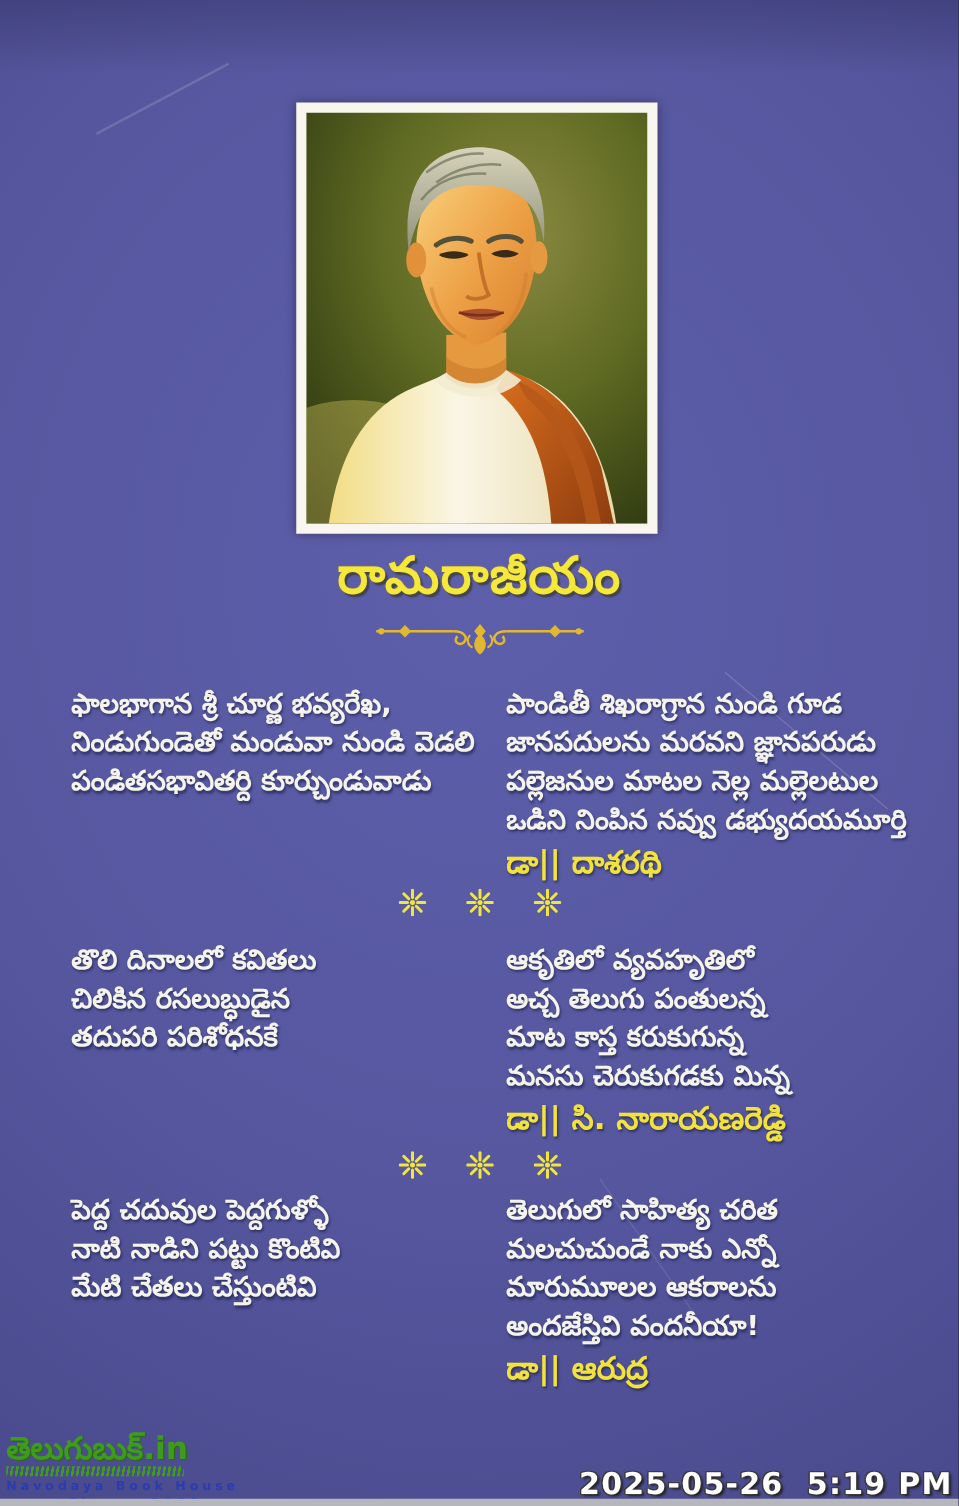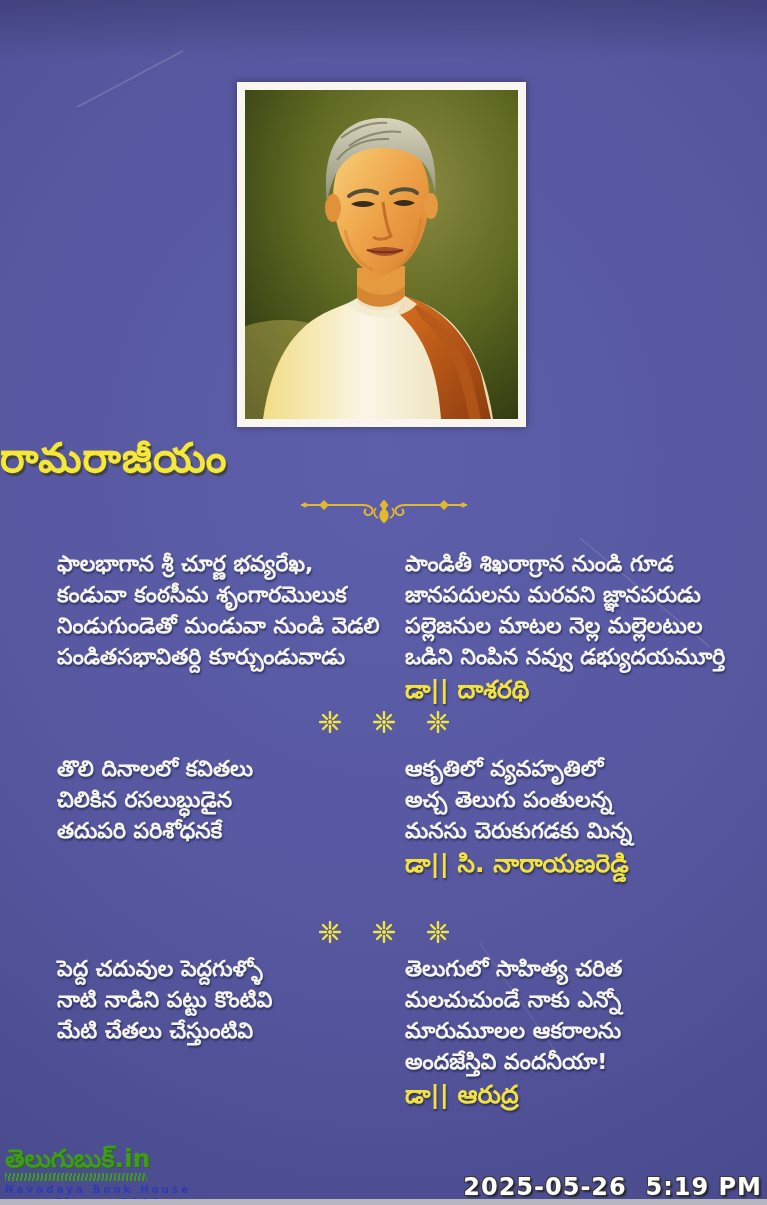--- a/index.html
+++ b/index.html
@@ -23,24 +23,24 @@
     position:absolute;left:237px;top:82px;
     width:273px;height:329px;
     background:#f8f6ee;padding:8px;
     box-shadow:0 0 8px rgba(0,0,0,.35);
   }
   .portrait-frame svg{display:block;}
 
   
   .title{
     position:absolute;top:436px;left:0;width:100%;
+    text-align:center;
     font-size:41px;font-weight:bold;letter-spacing:1px;
     color:#f4e83b;
     text-shadow:2px 3px 1px rgba(45,48,12,.55), 0 0 1px #c89a10;
-    font-family:Liberation Mono, monospace;
   }
   .flourish{position:absolute;top:496px;left:50%;transform:translateX(-50%);}
 
   
   .quote-row{position:absolute;left:57px;right:56px;display:flex;}
   .col-left{width:348px;flex:none;}
   .col-right{flex:1;}
   .poem-line{
     color:#f5f4ec;font-weight:bold;
     font-size:22px;line-height:31px;
@@ -162,21 +162,20 @@
       <path d="M106,9 C98,9 94,14 98,18 C102,21 107,17 103,13" fill="none" stroke-width="2"></path>
       <path d="M85,4 L89,9 L85,14 L81,9 Z"></path>
       <path d="M85,12 C80,16 79,22 85,27 C91,22 90,16 85,12 Z"></path>
       <path d="M77,12 C74,16 75,20 79,22 M93,12 C96,16 95,20 91,22" fill="none" stroke-width="1.6"></path>
     </g>
   </svg>
 
   <div class="quote-row" style="top:548px">
     <div class="col-left">
       <div class="poem-line">ఫాలభాగాన శ్రీ చూర్ణ భవ్యరేఖ,</div>
-      <div class="poem-line">కండువా కంఠసీమ శృంగారమొలుక</div>
       <div class="poem-line">నిండుగుండెతో మండువా నుండి వెడలి</div>
       <div class="poem-line">పండితసభావితర్ది కూర్చుండువాడు</div>
     </div>
     <div class="col-right">
       <div class="poem-line">పాండితీ శిఖరాగ్రాన నుండి గూడ</div>
       <div class="poem-line">జానపదులను మరవని జ్ఞానపరుడు</div>
       <div class="poem-line">పల్లెజనుల మాటల నెల్ల మల్లెలటుల</div>
       <div class="poem-line">ఒడిని నింపిన నవ్వు డభ్యుదయమూర్తి</div>
       <div class="author">డా|| దాశరథి</div>
     </div>
@@ -226,20 +225,21 @@
 
   <div class="quote-row" style="top:753px">
     <div class="col-left">
       <div class="poem-line">తొలి దినాలలో కవితలు</div>
       <div class="poem-line">చిలికిన రసలుబ్ధుడైన</div>
       <div class="poem-line">తదుపరి పరిశోధనకే</div>
     </div>
     <div class="col-right">
       <div class="poem-line">ఆకృతిలో వ్యవహృతిలో</div>
       <div class="poem-line">అచ్చ తెలుగు పంతులన్న</div>
+      <div class="poem-line">మాట కాస్త కరుకుగున్న</div>
       <div class="poem-line">మనసు చెరుకుగడకు మిన్న</div>
       <div class="author">డా|| సి. నారాయణరెడ్డి</div>
     </div>
   </div>
 
   <div class="sep sep2">
     <svg width="22" height="22" viewBox="0 0 22 22">
       <g stroke="#f0e63c" stroke-width="2.4" stroke-linecap="round">
         <line x1="11" y1="1" x2="11" y2="7"></line>
           <line x1="11" y1="15" x2="11" y2="21"></line>

